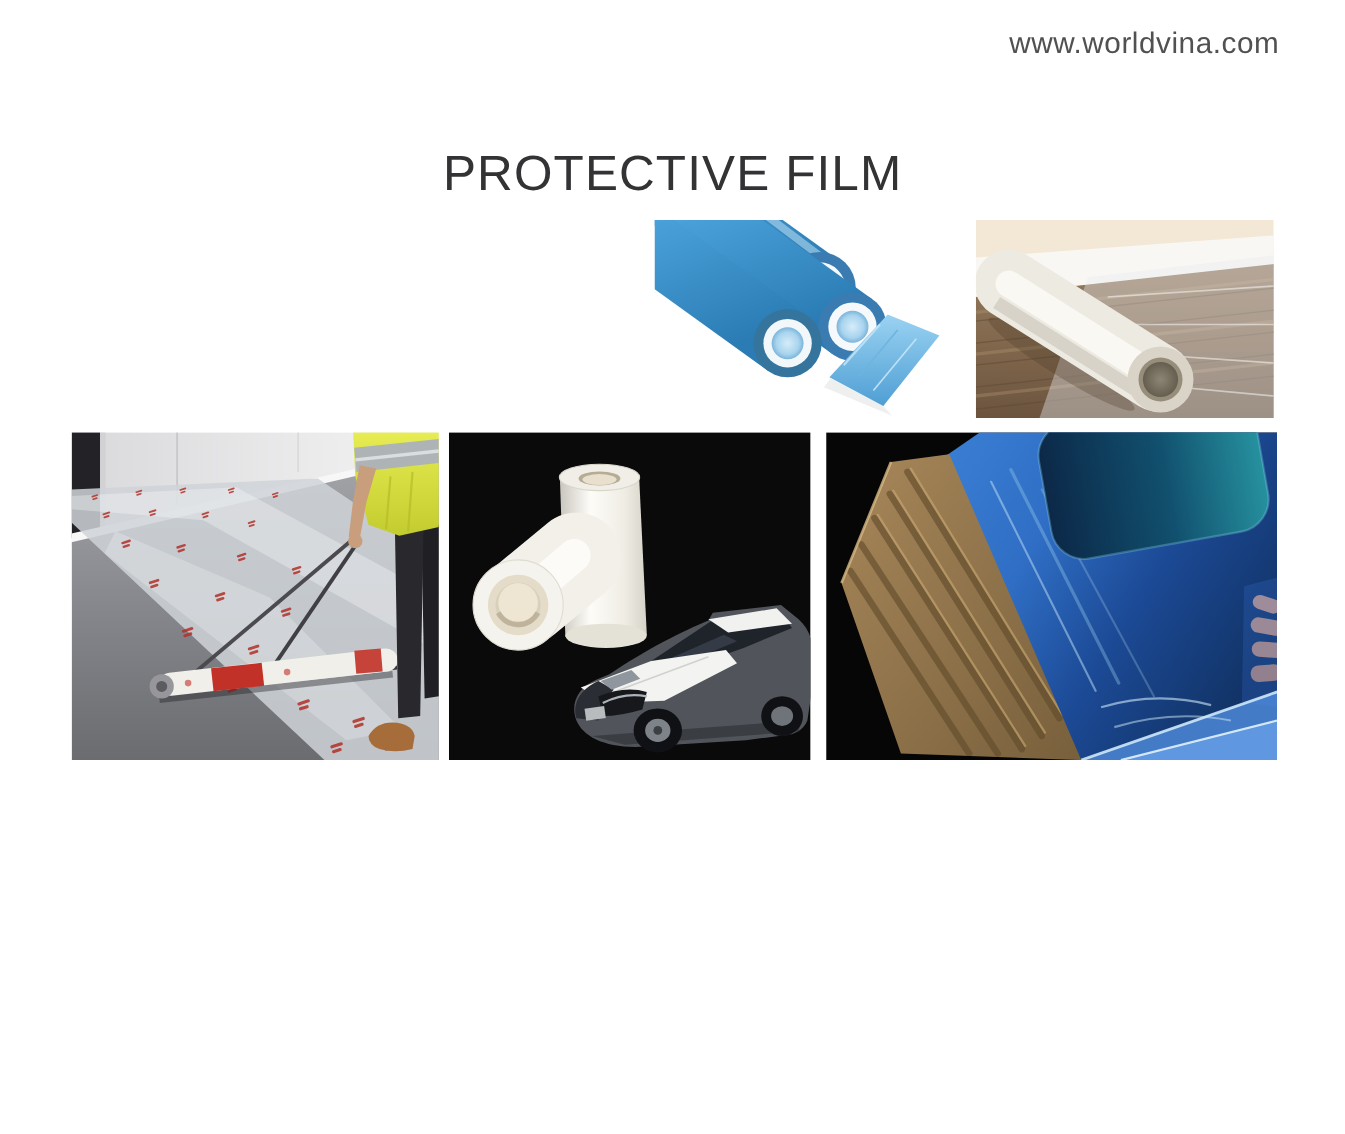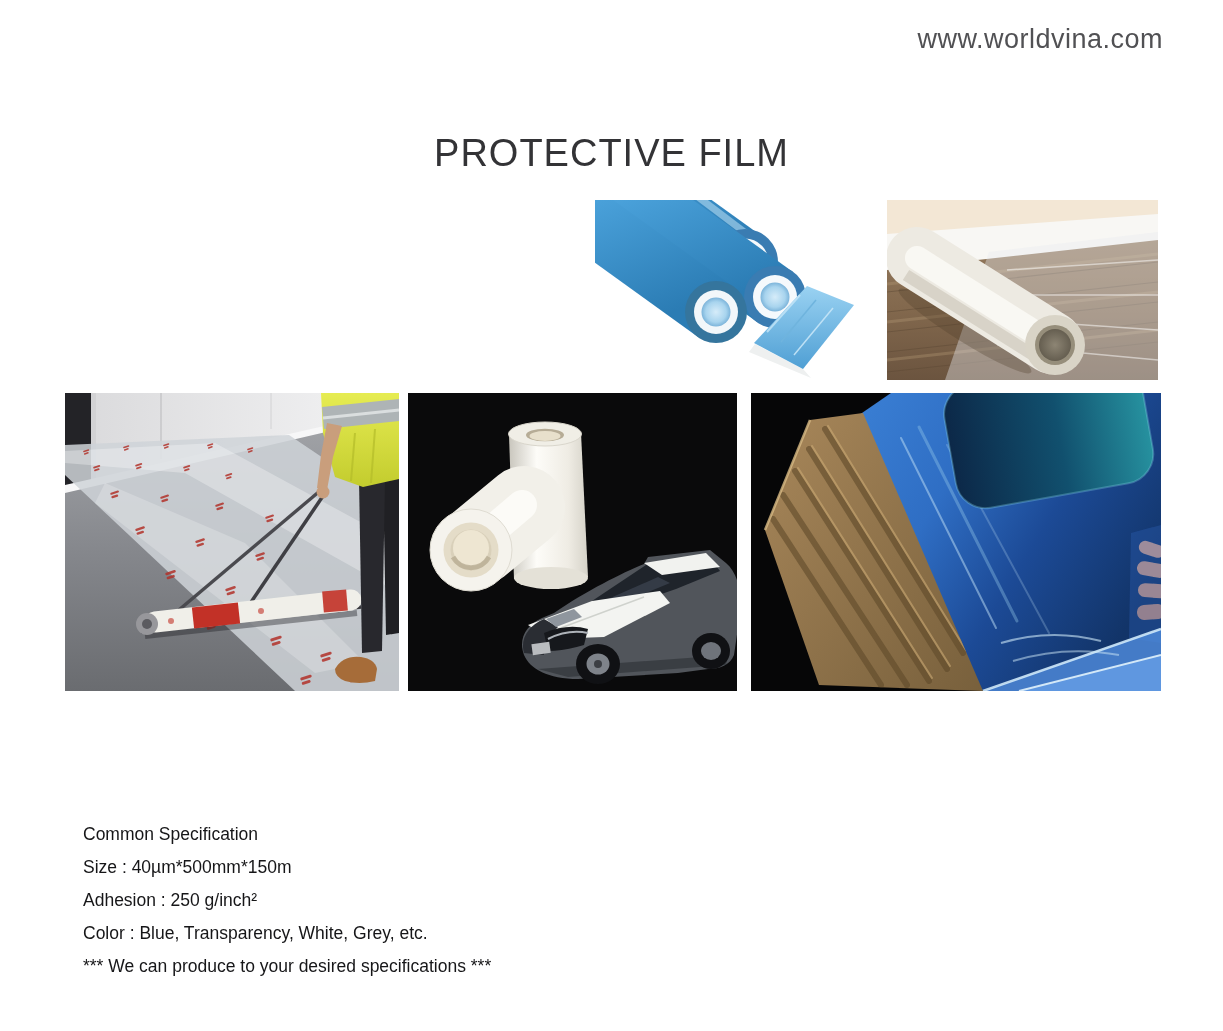--- a/index.html
+++ b/index.html
@@ -6,21 +6,21 @@
   .page{
     position:relative;width:1223px;height:1031px;background:#ffffff;
     font-family:"Liberation Sans", sans-serif;overflow:hidden;
   }
   .site-url{
     position:absolute;top:24px;right:60px;
     font-size:27px;color:#515154;letter-spacing:.5px;
   }
   .title{
     position:absolute;top:132px;left:0;width:100%;margin:0;
-    text-align:center;font-size:38px;font-weight:400;color:#333336;letter-spacing:1px;
+    text-align:center;font-size:45px;font-weight:400;color:#333336;letter-spacing:1px;
   }
   .structure{position:absolute;left:65px;top:292px;width:504px;color:#28282a;}
   .structure-heading{font-size:17px;font-weight:bold;color:#1b1b1d;}
   .structure-body{
     margin:6px 0 0 0;font-size:17px;line-height:23px;color:#2c2c2e;
     text-align:justify;text-indent:22px;
   }
   .photo{position:absolute;margin:0;padding:0;overflow:hidden;background:#fff;}
   .photo svg{display:block;width:100%;height:100%;}
   .photo-a{left:595px;top:200px;width:263px;height:180px;}
@@ -323,21 +323,14 @@
         <polygon points="232,298 410,236 410,298" fill="#4a86d8" opacity="0.92"></polygon>
         <line x1="232" y1="298" x2="410" y2="236" stroke="#cfe9fa" stroke-width="2.5" opacity="0.9"></line>
         <polygon points="268,298 410,262 410,298" fill="#649ce4" opacity="0.85"></polygon>
         <line x1="268" y1="298" x2="410" y2="262" stroke="#e2f3fc" stroke-width="2" opacity="0.9"></line>
         <path d="M250,250 Q300,235 350,248" stroke="#cfeaf8" stroke-width="2" opacity="0.6" fill="none"></path>
         <path d="M262,268 Q315,252 368,262" stroke="#cfeaf8" stroke-width="2" opacity="0.5" fill="none"></path>
       </g>
     </svg>
   </figure>
 
-  <div class="specs">
-    <p class="spec-heading">Common Specification</p>
-    <p class="spec-line">Size : 40µm*500mm*150m</p>
-    <p class="spec-line">Adhesion : 250 g/inch²</p>
-    <p class="spec-line">Color : Blue, Transparency, White, Grey, etc.</p>
-    <p class="spec-line">*** We can produce to your desired specifications ***</p>
-  </div>
 
 </div>
 
 </body></html>

